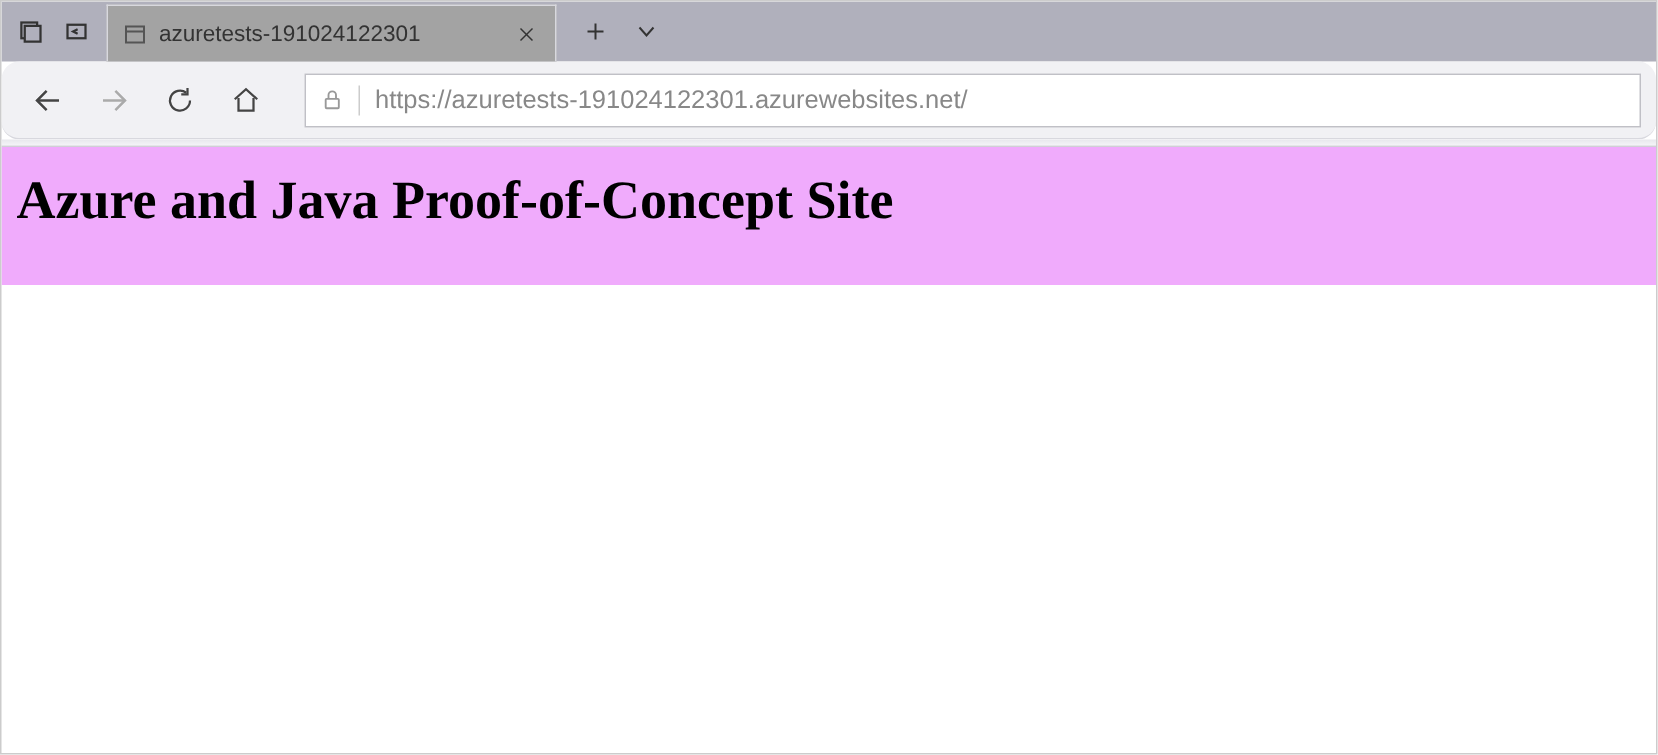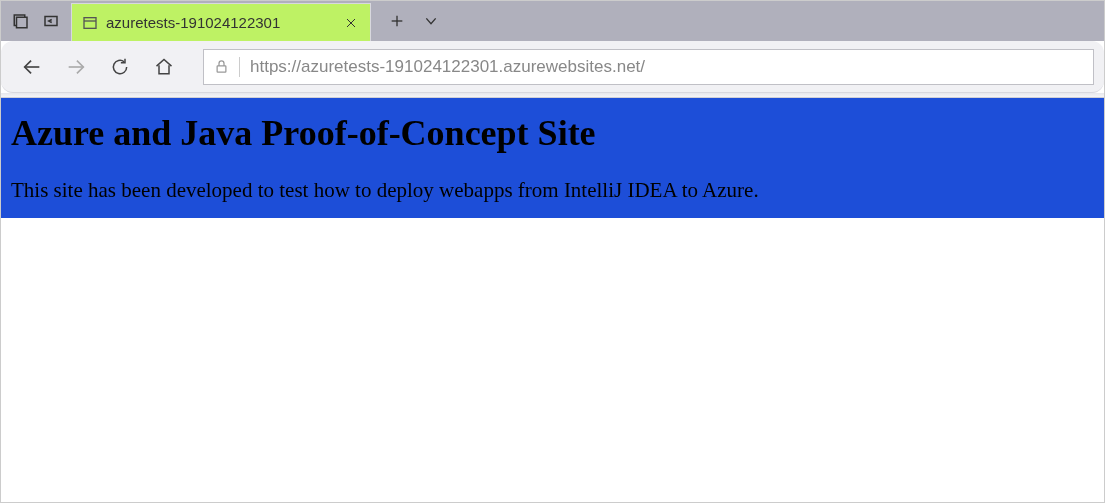--- a/index.html
+++ b/index.html
@@ -31,21 +31,21 @@
       width: 24px;
       height: 24px;
       display: flex;
       align-items: center;
       justify-content: center;
       color: #333;
     }
     .tab {
       display: flex;
       align-items: center;
-      background: #bef264;
+      background: #a3a3a3;
       border-top: 1px solid #d8d8de;
       border-left: 1px solid #d8d8de;
       border-right: 1px solid #d8d8de;
       padding: 0 10px;
       margin-top: 2px;
       width: 300px;
       color: #333;
       font-size: 15px;
       position: relative;
     }
@@ -112,21 +112,21 @@
       margin-right: 10px;
     }
     .address-bar .sep {
       width: 1px;
       height: 20px;
       background: #ccc;
       margin-right: 10px;
     }
     .page-content {
       padding: 14px 10px;
-      background: #1d4ed8;
+      background: #f0abfc;
       font-family: "Times New Roman", Times, serif;
       color: #000;
     }
     .page-content h1 {
       font-size: 36px;
       font-weight: bold;
       margin-bottom: 22px;
     }
     .page-content p {
       font-size: 21px;
@@ -224,14 +224,13 @@
     </span>
     <span class="sep"></span>
     <span>https://azuretests-191024122301.azurewebsites.net/</span>
   </div>
 </div>
 
 <div class="separator-line"></div>
 
 <div class="page-content">
   <h1>Azure and Java Proof-of-Concept Site</h1>
-  <p>This site has been developed to test how to deploy webapps from IntelliJ IDEA to Azure.</p>
 </div>
 
 </body></html>

